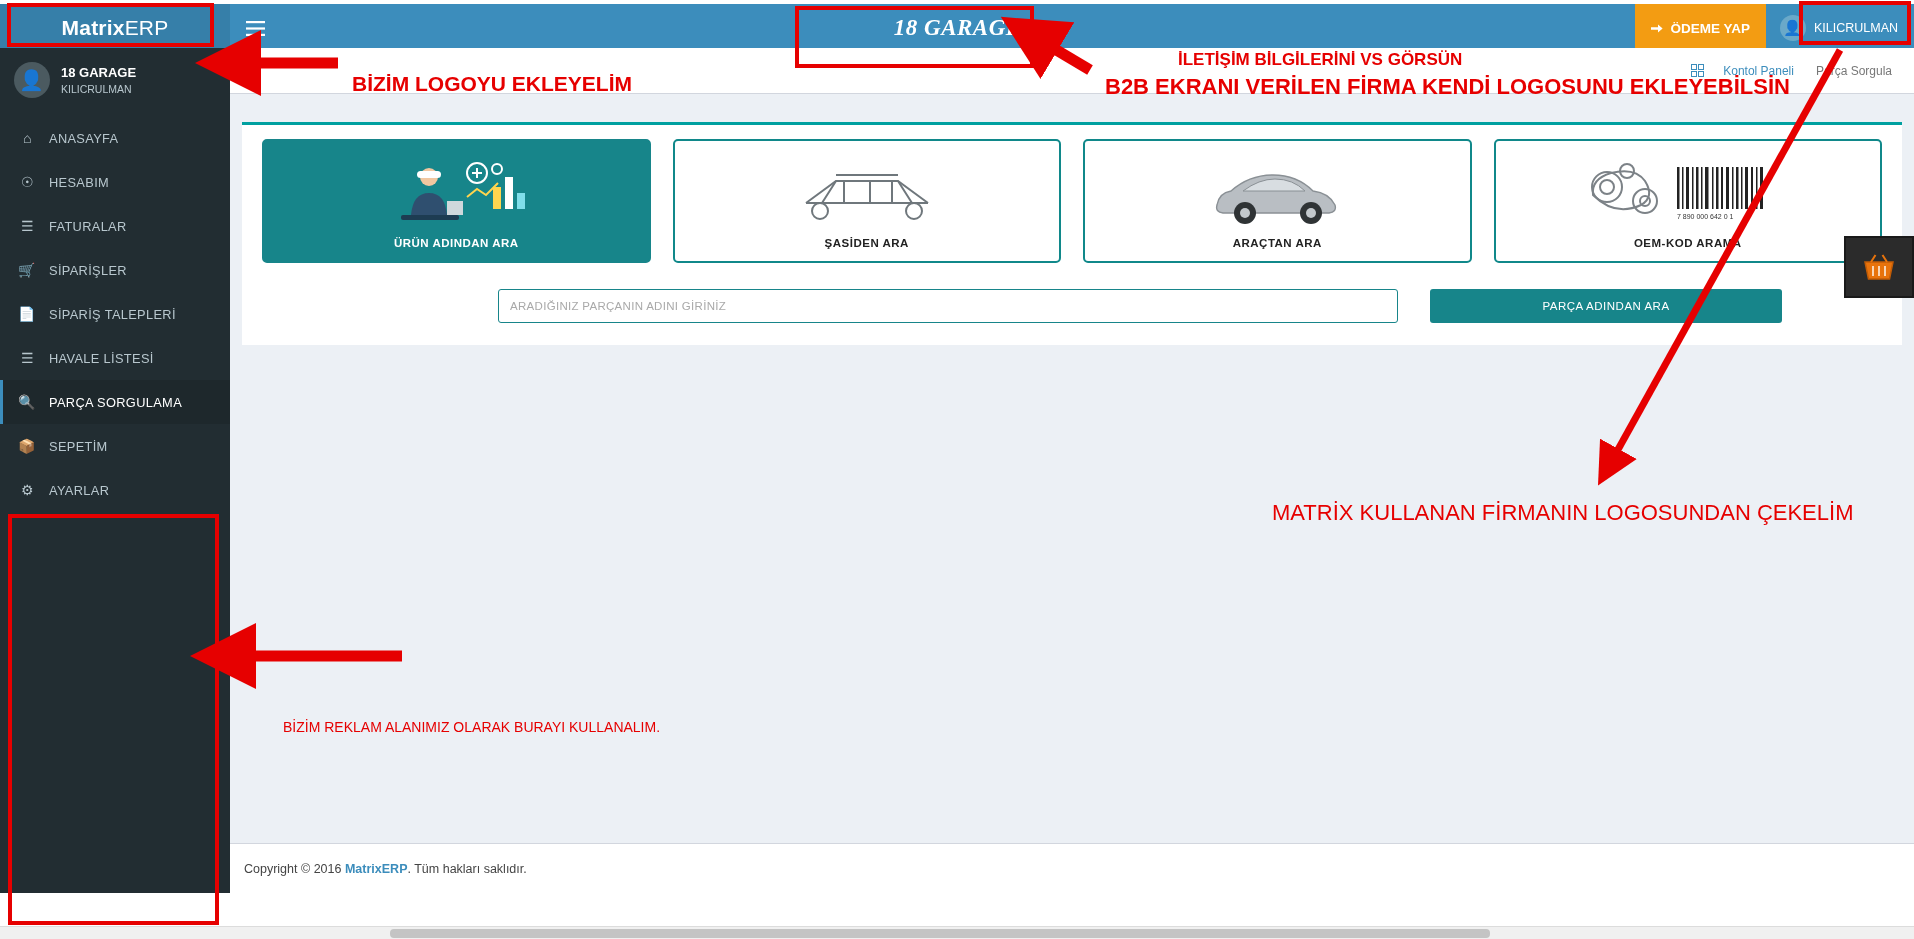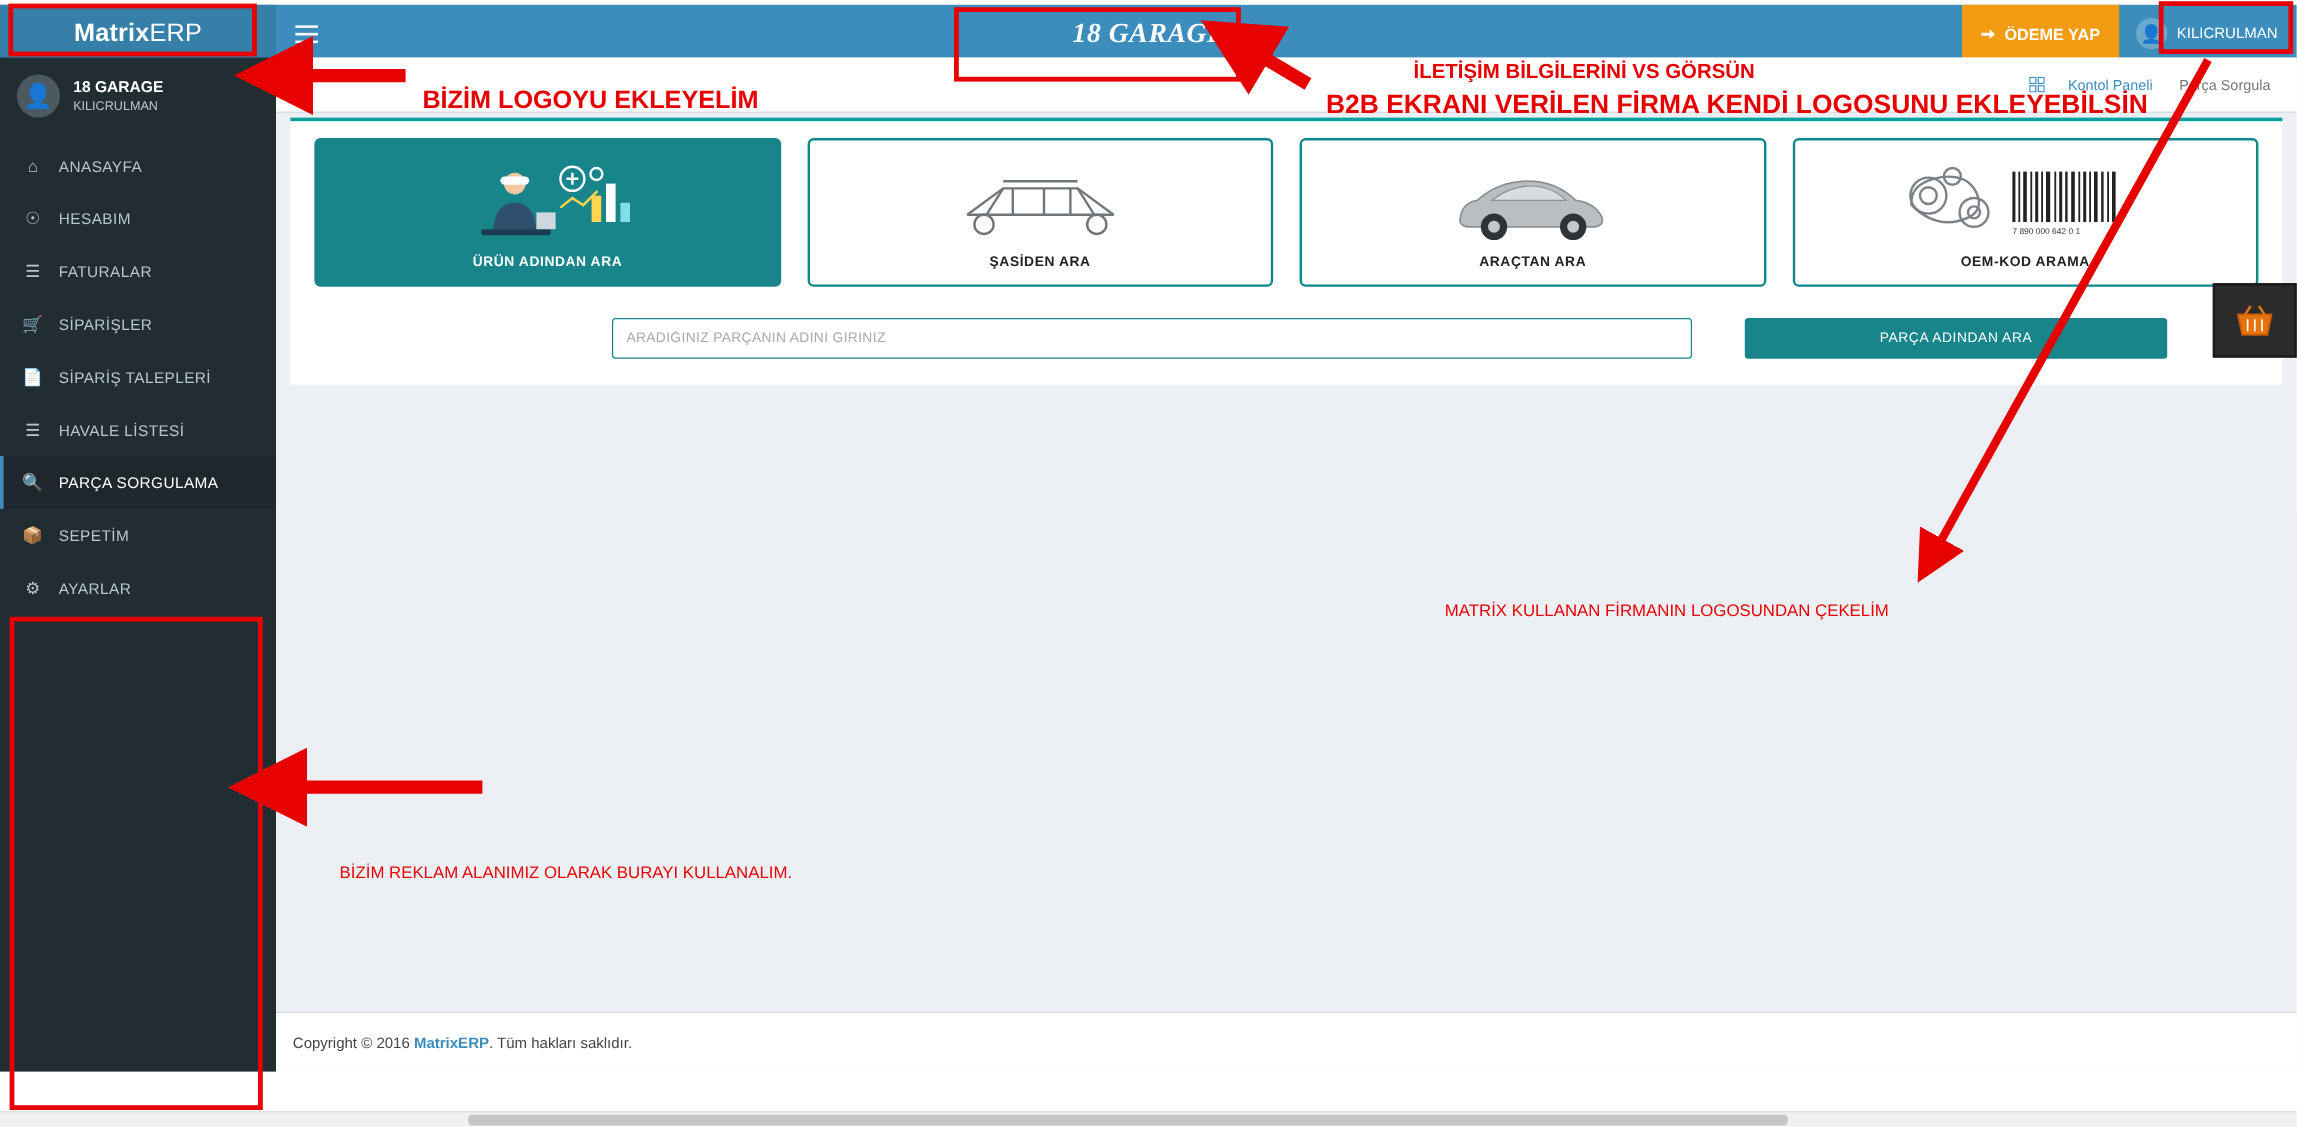--- a/index.html
+++ b/index.html
@@ -137,21 +137,21 @@
     display: flex; align-items: center; justify-content: flex-end;
     padding-right: 22px;
     gap: 22px;
     font-size: 12px;
     color: #444;
   }
   .crumb { display: flex; gap: 19px; color: #3c8dbc; cursor: pointer; }
   .crumb.static { color: #777; cursor: default; }
 
   .panel {
-    margin: 4px 12px 0 12px;
+    margin: 28px 12px 0 12px;
     background: #ffffff;
     border-top: 3px solid #00a0a0;
     padding: 14px 20px 22px 20px;
   }
 
   .tiles {
     display: flex; gap: 22px;
   }
   .tile {
     flex: 1;
@@ -164,21 +164,21 @@
     cursor: pointer;
   }
   .tile.selected { background: #17858a; border-color: #17858a; }
   .tile .tlabel {
     font-size: 11.5px; font-weight: bold; color: #222; letter-spacing: .5px;
   }
   .tile.selected .tlabel { color: #ffffff; }
   .tile .ticon { flex: 1; display: flex; align-items: center; justify-content: center; }
 
   .searchrow {
-    display: flex; align-items: center; gap: 12px;
+    display: flex; align-items: center; gap: 0;
     margin-top: 26px;
     padding: 0 4px;
   }
   .search-spacer { width: 232px; }
   .search-input {
     width: 900px; height: 34px;
     border: 1px solid #17858a;
     border-radius: 3px;
     padding: 0 11px;
     font-size: 11.5px;
@@ -487,18 +487,18 @@
     <path d="M402 656 L245 656" stroke="#e60000" stroke-width="11" fill="none" marker-end="url(#ah)"></path>
   </svg>
 
   <div class="anno">
     <div class="anno-text" style="left:352px; top:72px; font-size:21px; font-weight:bold;">BİZİM LOGOYU EKLEYELİM</div>
 
     <div class="anno-text" style="left:1178px; top:50px; font-size:17px; font-weight:bold;">İLETİŞİM BİLGİLERİNİ VS GÖRSÜN</div>
 
     <div class="anno-text" style="left:1105px; top:74px; font-size:22px; font-weight:bold;">B2B EKRANI VERİLEN FİRMA KENDİ LOGOSUNU EKLEYEBİLSİN</div>
 
-    <div class="anno-text" style="left:1204px; top:500px; font-size:14px;">MATRİX KULLANAN FİRMANIN LOGOSUNDAN ÇEKELİM</div>
+    <div class="anno-text" style="left:1272px; top:500px; font-size:22px;">MATRİX KULLANAN FİRMANIN LOGOSUNDAN ÇEKELİM</div>
 
     <div class="anno-text" style="left:283px; top:719px; font-size:14px;">BİZİM REKLAM ALANIMIZ OLARAK BURAYI KULLANALIM.</div>
   </div>
 
 </div>
 
 </body></html>

